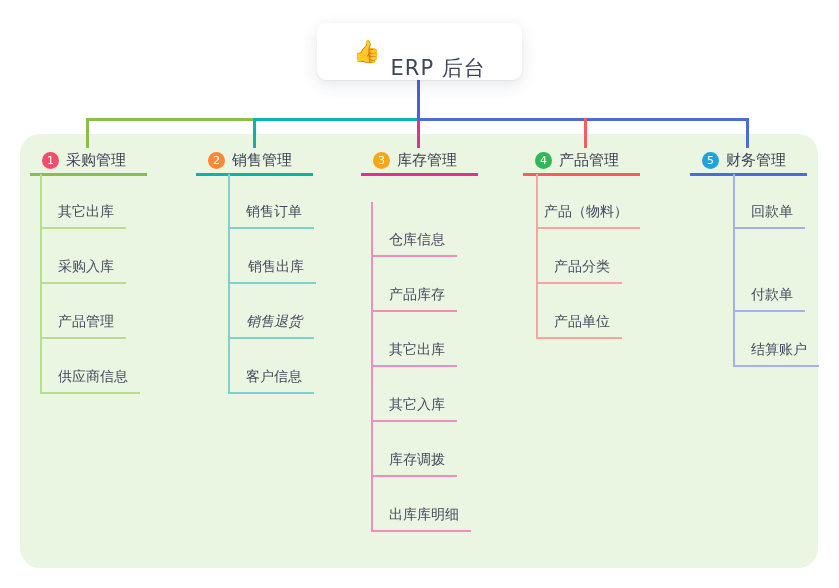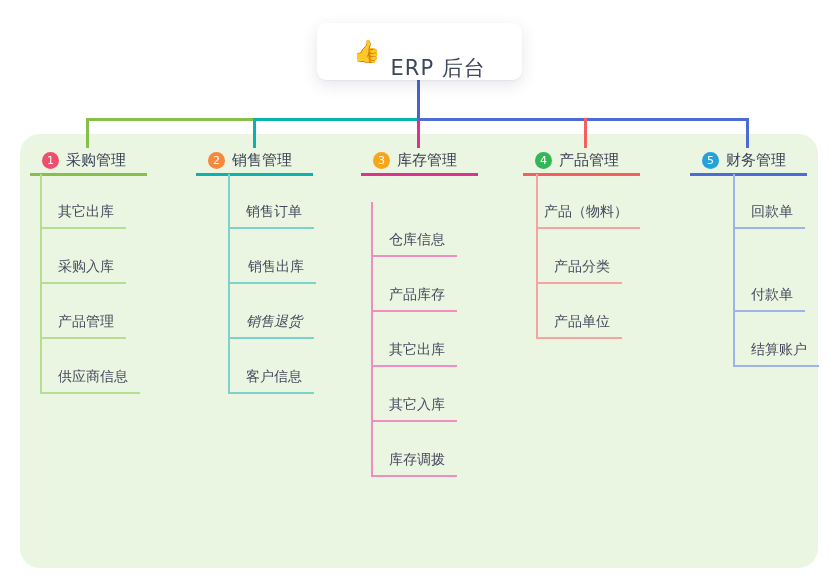--- a/index.html
+++ b/index.html
@@ -101,20 +101,21 @@
       <div class="item" style="border-bottom-color: rgb(126, 210, 205); padding-left: 18px;">销售出库</div>
       <div class="item" style="border-bottom-color: rgb(126, 210, 205); font-style: italic;">销售退货</div>
       <div class="item" style="border-bottom-color: rgb(126, 210, 205);">客户信息</div>
     </div>
   <div class="col c2" style="border-left-color: rgb(239, 143, 193); margin-top: 28px;">
       <div class="item" style="border-bottom-color: rgb(239, 143, 193);">仓库信息</div>
       <div class="item" style="border-bottom-color: rgb(239, 143, 193);">产品库存</div>
       <div class="item" style="border-bottom-color: rgb(239, 143, 193);">其它出库</div>
       <div class="item" style="border-bottom-color: rgb(239, 143, 193);">其它入库</div>
       <div class="item" style="border-bottom-color: rgb(239, 143, 193);">库存调拨</div>
+      <div class="item" style="border-bottom-color: rgb(239, 143, 193);">出库库明细</div>
     </div>
   <div class="col c3" style="border-left-color: rgb(248, 163, 163);">
       <div class="item" style="border-bottom-color: rgb(248, 163, 163); padding-left: 6px;">产品（物料）</div>
       <div class="item" style="border-bottom-color: rgb(248, 163, 163);">产品分类</div>
       <div class="item" style="border-bottom-color: rgb(248, 163, 163);">产品单位</div>
     </div>
   <div class="col c4" style="border-left-color: rgb(159, 179, 232);">
       <div class="item" style="border-bottom-color: rgb(159, 179, 232);">回款单</div>
       <div class="item" style="border-bottom-color: rgb(159, 179, 232); margin-top: 28px;">付款单</div>
       <div class="item" style="border-bottom-color: rgb(159, 179, 232);">结算账户</div>

